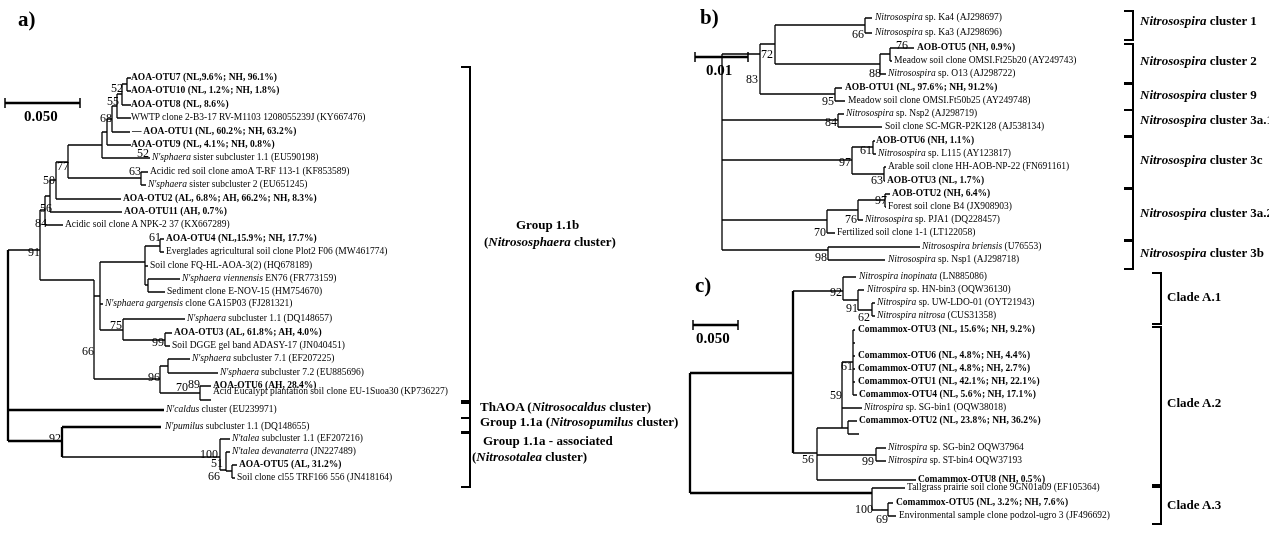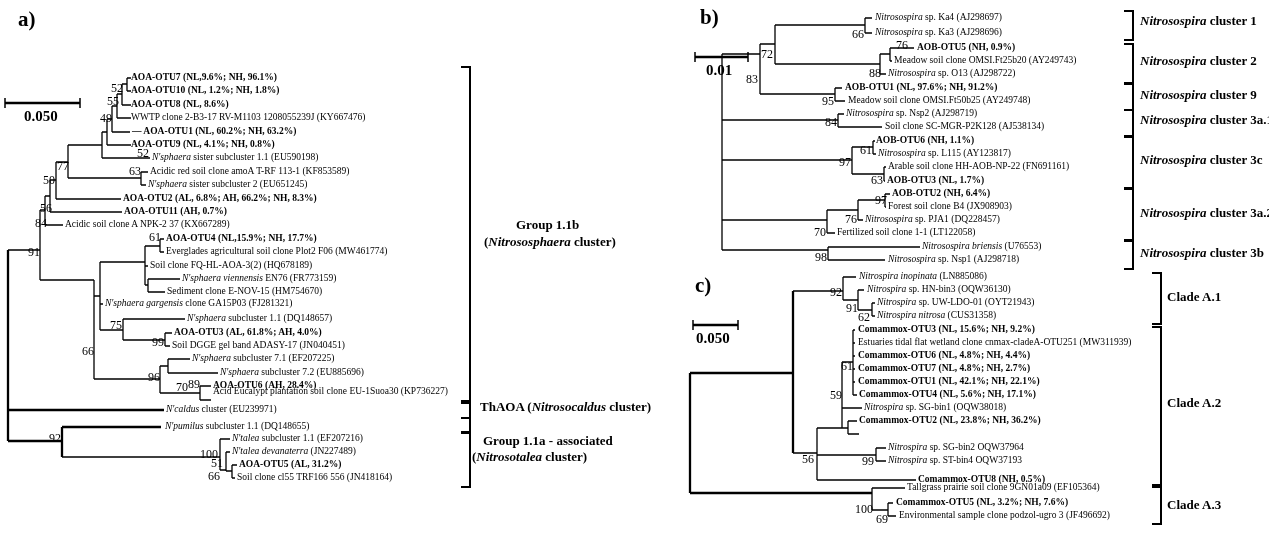--- a/index.html
+++ b/index.html
@@ -72,21 +72,21 @@
   <div class="tip" style="left:213px;top:386px"><span class="it"></span><span>Acid Eucalypt plantation soil clone EU-1Suoa30 (KP736227)</span></div>
   <div class="tip" style="left:166px;top:404px"><span class="it">N'caldus</span><span> cluster (EU239971)</span></div>
   <div class="tip" style="left:165px;top:421px"><span class="it">N'pumilus</span><span> subcluster 1.1 (DQ148655)</span></div>
   <div class="tip" style="left:232px;top:433px"><span class="it">N'talea</span><span> subcluster 1.1 (EF207216)</span></div>
   <div class="tip" style="left:232px;top:446px"><span class="it">N'talea devanaterra</span><span> (JN227489)</span></div>
   <div class="tip bd" style="left:239px;top:459px"><span class="it"></span><span>AOA-OTU5 (AL, 31.2%)</span></div>
   <div class="tip" style="left:237px;top:472px"><span class="it"></span><span>Soil clone cl55 TRF166 556 (JN418164)</span></div>
 
   <span class="bs" style="left:111px;top:84px">52</span>
   <span class="bs" style="left:107px;top:97px">55</span>
-  <span class="bs" style="left:100px;top:114px">49</span>
+  <span class="bs" style="left:100px;top:114px">68</span>
   <span class="bs" style="left:137px;top:149px">52</span>
   <span class="bs" style="left:57px;top:162px">77</span>
   <span class="bs" style="left:129px;top:167px">63</span>
   <span class="bs" style="left:43px;top:176px">50</span>
   <span class="bs" style="left:40px;top:204px">56</span>
   <span class="bs" style="left:35px;top:219px">84</span>
   <span class="bs" style="left:28px;top:248px">91</span>
   <span class="bs" style="left:149px;top:233px">61</span>
   <span class="bs" style="left:110px;top:321px">75</span>
   <span class="bs" style="left:152px;top:338px">99</span>
@@ -99,20 +99,21 @@
   <span class="bs" style="left:211px;top:459px">51</span>
   <span class="bs" style="left:208px;top:472px">66</span>
 
   <div class="bracket" style="left:461px;top:66px;height:332px"></div>
   <div class="bracket" style="left:461px;top:402px;height:13px"></div>
   <div class="bracket" style="left:461px;top:417px;height:12px"></div>
   <div class="bracket" style="left:461px;top:432px;height:52px"></div>
   <div class="glabel" style="left:516px;top:218px"><span>Group 1.1b</span></div>
   <div class="glabel" style="left:484px;top:235px"><span>(</span><span class="it">Nitrososphaera</span><span> cluster)</span></div>
   <div class="glabel" style="left:480px;top:400px"><span>ThAOA (</span><span class="it">Nitrosocaldus</span><span> cluster)</span></div>
+  <div class="glabel" style="left:480px;top:415px"><span>Group 1.1a (</span><span class="it">Nitrosopumilus</span><span> cluster)</span></div>
   <div class="glabel" style="left:483px;top:434px"><span>Group 1.1a - associated</span></div>
   <div class="glabel" style="left:472px;top:450px"><span>(</span><span class="it">Nitrosotalea</span><span> cluster)</span></div>
 
   <div class="tip" style="left:875px;top:12px"><span class="it">Nitrosospira</span><span> sp. Ka4 (AJ298697)</span></div>
   <div class="tip" style="left:875px;top:27px"><span class="it">Nitrosospira</span><span> sp. Ka3 (AJ298696)</span></div>
   <div class="tip bd" style="left:917px;top:42px"><span class="it"></span><span>AOB-OTU5 (NH, 0.9%)</span></div>
   <div class="tip" style="left:894px;top:55px"><span class="it"></span><span>Meadow soil clone OMSI.Ft25b20 (AY249743)</span></div>
   <div class="tip" style="left:888px;top:68px"><span class="it">Nitrosospira</span><span> sp. O13 (AJ298722)</span></div>
   <div class="tip bd" style="left:845px;top:82px"><span class="it"></span><span>AOB-OTU1 (NL, 97.6%; NH, 91.2%)</span></div>
   <div class="tip" style="left:848px;top:95px"><span class="it"></span><span>Meadow soil clone OMSI.Ft50b25 (AY249748)</span></div>
@@ -157,21 +158,20 @@
   <div class="glabel" style="left:1140px;top:113px"><span class="it">Nitrosospira</span><span> cluster 3a.1</span></div>
   <div class="glabel" style="left:1140px;top:153px"><span class="it">Nitrosospira</span><span> cluster 3c</span></div>
   <div class="glabel" style="left:1140px;top:206px"><span class="it">Nitrosospira</span><span> cluster 3a.2</span></div>
   <div class="glabel" style="left:1140px;top:246px"><span class="it">Nitrosospira</span><span> cluster 3b</span></div>
 
   <div class="tip" style="left:859px;top:271px"><span class="it">Nitrospira inopinata</span><span> (LN885086)</span></div>
   <div class="tip" style="left:867px;top:284px"><span class="it">Nitrospira</span><span> sp. HN-bin3 (OQW36130)</span></div>
   <div class="tip" style="left:877px;top:297px"><span class="it">Nitrospira</span><span> sp. UW-LDO-01 (OYT21943)</span></div>
   <div class="tip" style="left:877px;top:310px"><span class="it">Nitrospira nitrosa</span><span> (CUS31358)</span></div>
   <div class="tip bd" style="left:858px;top:324px"><span class="it"></span><span>Comammox-OTU3 (NL, 15.6%; NH, 9.2%)</span></div>
-  <div class="tip" style="left:858px;top:337px"><span class="it"></span><span>Estuaries tidal flat wetland clone cnmax-cladeA-OTU251 (MW311939)</span></div>
   <div class="tip bd" style="left:858px;top:350px"><span class="it"></span><span>Comammox-OTU6 (NL, 4.8%; NH, 4.4%)</span></div>
   <div class="tip bd" style="left:858px;top:363px"><span class="it"></span><span>Comammox-OTU7 (NL, 4.8%; NH, 2.7%)</span></div>
   <div class="tip bd" style="left:858px;top:376px"><span class="it"></span><span>Comammox-OTU1 (NL, 42.1%; NH, 22.1%)</span></div>
   <div class="tip bd" style="left:859px;top:389px"><span class="it"></span><span>Comammox-OTU4 (NL, 5.6%; NH, 17.1%)</span></div>
   <div class="tip" style="left:864px;top:402px"><span class="it">Nitrospira</span><span> sp. SG-bin1 (OQW38018)</span></div>
   <div class="tip bd" style="left:859px;top:415px"><span class="it"></span><span>Comammox-OTU2 (NL, 23.8%; NH, 36.2%)</span></div>
   <div class="tip" style="left:888px;top:442px"><span class="it">Nitrospira</span><span> sp. SG-bin2 OQW37964</span></div>
   <div class="tip" style="left:888px;top:455px"><span class="it">Nitrospira</span><span> sp. ST-bin4 OQW37193</span></div>
   <div class="tip bd" style="left:918px;top:474px"><span class="it"></span><span>Comammox-OTU8 (NH, 0.5%)</span></div>
   <div class="tip" style="left:907px;top:482px"><span class="it"></span><span>Tallgrass prairie soil clone 9GN01a09 (EF105364)</span></div>

